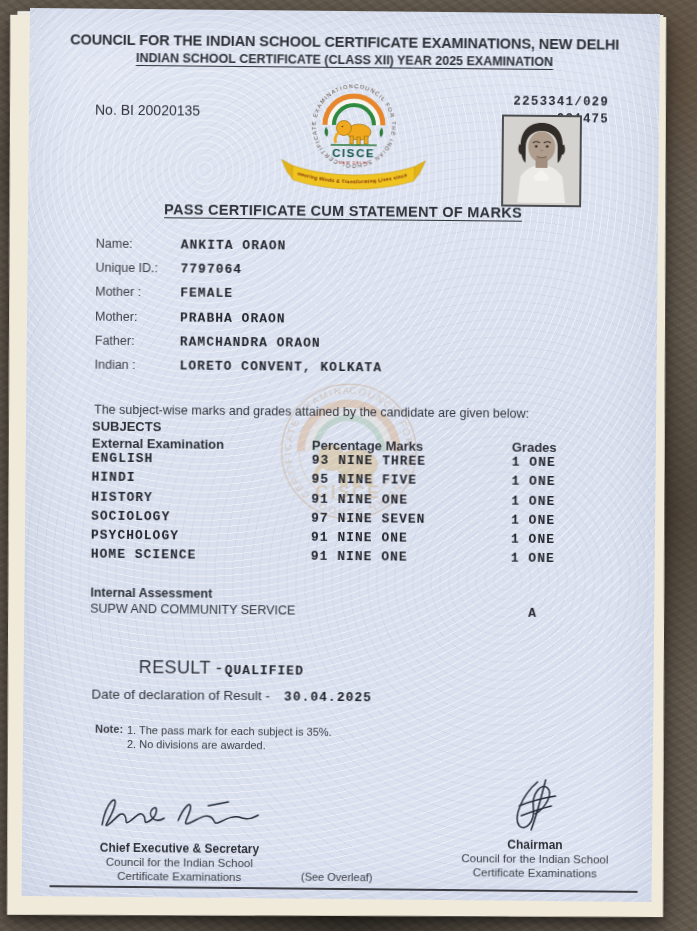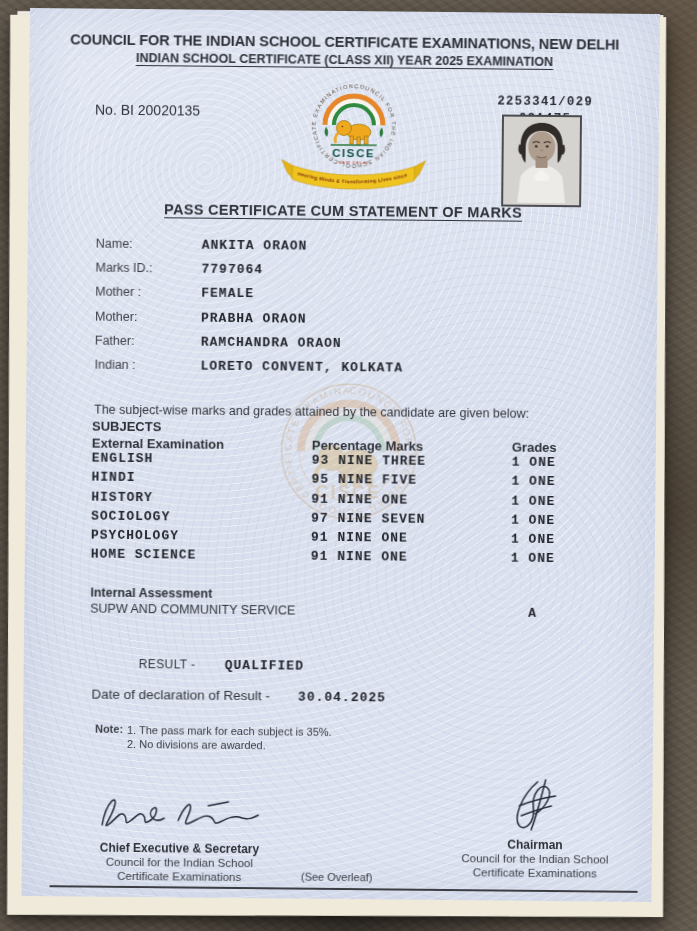--- a/index.html
+++ b/index.html
@@ -37,51 +37,51 @@
   .watermark{position:absolute;left:203px;top:338px;width:240px;height:240px;opacity:.32;z-index:0;pointer-events:none;}
   .content{position:absolute;inset:0;z-index:1;}
   .abs{position:absolute;}
 
   .hdr1{top:23px;left:0;right:0;text-align:center;font-size:14.5px;font-weight:bold;letter-spacing:-.1px;color:#2e3138;}
   .hdr2{top:42px;left:0;right:0;text-align:center;font-size:12.5px;font-weight:bold;color:#2e3138;
         text-decoration:underline;text-underline-offset:3px;}
 
   .cert-no{top:93px;left:66px;font-size:14px;color:#30333b;}
   .logo-wrap{top:70px;left:250px;width:150px;height:112px;}
-  .code-block{top:81px;left:452px;width:128px;text-align:center;
+  .code-block{top:81px;left:452px;width:128px;text-align:right;
       font-family:"Liberation Mono",monospace;font-weight:bold;font-size:12.5px;letter-spacing:1.2px;line-height:1.35;color:#2a2d36;}
   .photo-box{top:102px;left:473px;width:76px;height:88px;border:2px solid #4a4c50;background:#d7d6d2;overflow:hidden;}
 
   .doc-title{top:192px;left:0;right:0;text-align:center;font-size:14.5px;font-weight:bold;letter-spacing:.3px;color:#2e3138;
       }
   .doc-title span{text-decoration:underline;text-underline-offset:3px;}
 
   .fields{top:228px;left:68px;right:40px;}
   .frow{display:flex;height:24.2px;align-items:baseline;}
-  .flabel{width:106px;font-size:12.5px;color:#3a3d45;}
+  .flabel{width:85px;font-size:12.5px;color:#3a3d45;}
   .mono{font-family:"Liberation Mono",monospace;font-weight:bold;font-size:13px;letter-spacing:1px;color:#24262e;}
 
   .intro{top:394px;left:68px;font-size:12.5px;color:#33363e;}
   .tbl{top:410px;left:66px;right:30px;}
   .tbl-sec{font-size:13px;font-weight:bold;color:#2e3138;}
   .tbl-head{display:grid;grid-template-columns:220px 200px 1fr;font-size:13px;font-weight:bold;color:#2e3138;margin-top:2px;}
   .tbl-row{display:grid;grid-template-columns:220px 200px 1fr;height:19.3px;align-items:baseline;}
   .tbl-row:first-of-type{margin-top:6px;}
 
   .internal{top:577px;left:66px;right:30px;}
   .internal-title{font-size:12.5px;font-weight:bold;color:#2e3138;}
   .internal-row{display:grid;grid-template-columns:420px 1fr;margin-top:2px;align-items:baseline;}
   .internal-name{font-size:12.5px;color:#33363e;}
   .internal-grade{padding-left:18px;}
 
   .result-row{top:648px;left:68px;display:flex;align-items:baseline;}
-  .result-label{font-size:12px;letter-spacing:.4px;color:#33363e;width:86px;padding-left:47px;}
+  .result-label{font-size:18px;letter-spacing:.4px;color:#33363e;width:86px;padding-left:47px;}
   .decl-row{top:678px;left:68px;display:flex;align-items:baseline;}
   .decl-label{font-size:13.5px;color:#33363e;}
-  .decl-value{margin-left:28px;}
+  .decl-value{margin-left:14px;}
 
   .notes{top:714px;left:68px;display:flex;font-size:11px;color:#3a3d45;}
   .notes-label{font-weight:bold;width:36px;text-align:center;}
   .notes-items div{line-height:1.3;}
 
   .sig-left{top:778px;left:45px;width:225px;text-align:center;}
   .sig-right{top:763px;left:418px;width:190px;text-align:center;}
   .sig-title{font-size:12px;font-weight:bold;color:#2e3138;margin-top:2px;}
   .sig-org{font-size:11.5px;color:#3a3d45;line-height:1.25;}
   .see-overleaf{top:860px;left:0;right:0;text-align:center;font-size:11px;color:#3a3d45;}
@@ -184,21 +184,21 @@
         </div>
 
         <div class="abs doc-title"><span>PASS CERTIFICATE CUM STATEMENT OF MARKS</span></div>
 
         <div class="abs fields">
           <div class="frow">
             <span class="flabel">Name:</span>
             <span class="mono">ANKITA ORAON</span>
           </div>
           <div class="frow">
-            <span class="flabel">Marks ID.:</span>
+            <span class="flabel">Unique ID.:</span>
             <span class="mono">7797064</span>
           </div>
           <div class="frow">
             <span class="flabel">Mother :</span>
             <span class="mono">FEMALE</span>
           </div>
           <div class="frow">
             <span class="flabel">Mother:</span>
             <span class="mono">PRABHA ORAON</span>
           </div>

